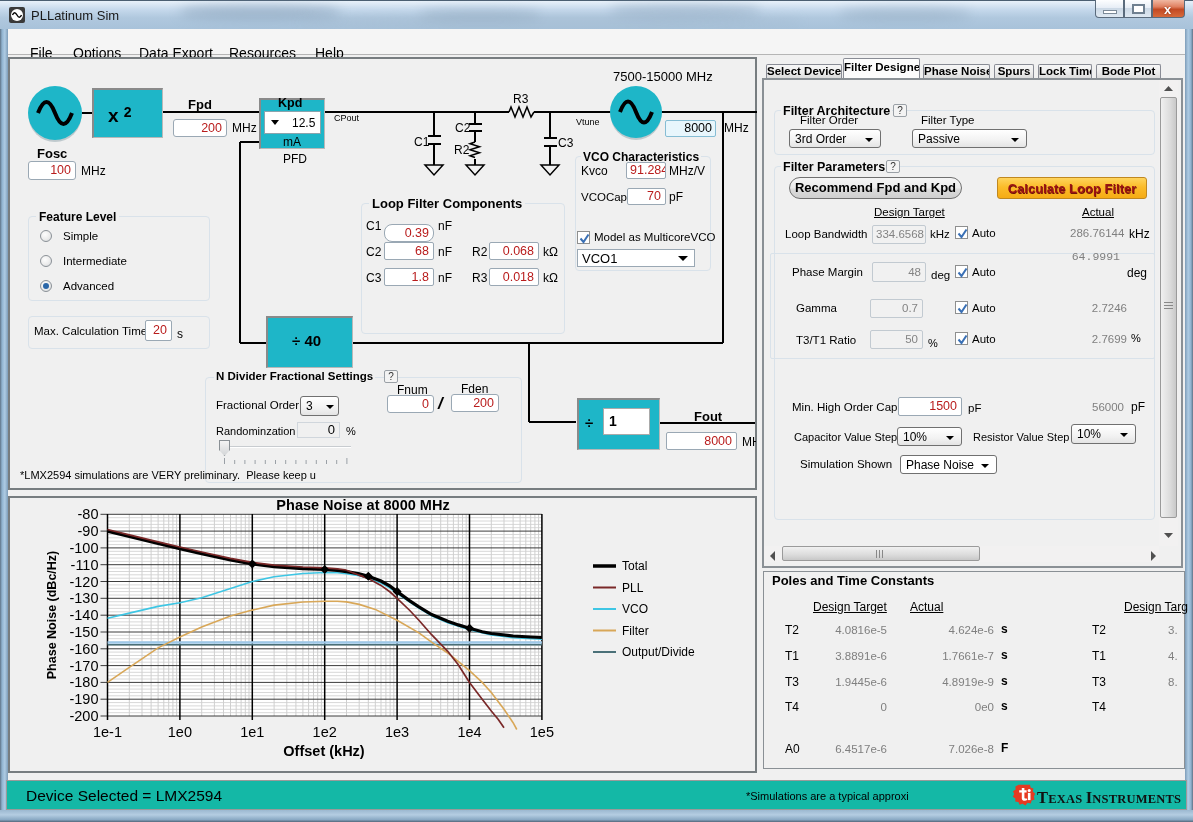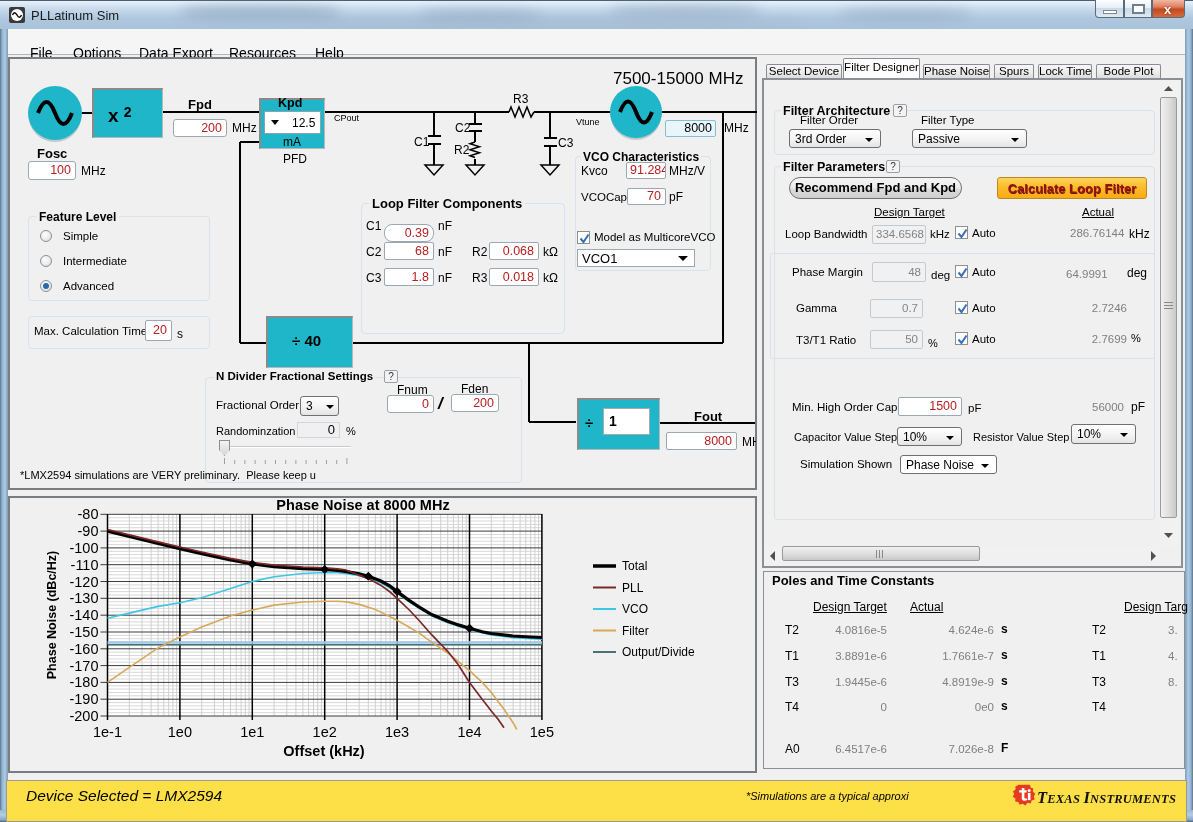--- a/index.html
+++ b/index.html
@@ -23,36 +23,36 @@
 #btnclose { left:1152px; width:33px; background:linear-gradient(180deg,#f0b8a2 0%,#e08060 40%,#c24a24 55%,#d86a3a 100%); border-bottom-right-radius:4px;}
 
 #menubar { left:8px; top:29px; width:1177px; height:26px; background:#f5f5f5; border-bottom:1px solid #b5b5b5; }
 .menuitem { position:absolute; top:16px; font-size:14px; color:#000; }
 
 .panel { position:absolute; background:#f0f0f0; border:2px solid #777d80; }
 #diagram { left:8px; top:57px; width:749px; height:433px; }
 #chartpanel { left:8px; top:496px; width:749px; height:277px; }
 #tabarea { left:762px; top:78px; width:421px; height:490px; border:2px solid #8a9095; background:#f0f0f0; }
 #polespanel { left:763px; top:571px; width:422px; height:198px; border:1px solid #8a9095; background:#f0f0f0;}
-#statusbar { left:6px; top:780px; width:1181px; height:42px; background:#fde047; border:1px solid #9a9a9a;font-style:italic; }
+#statusbar { left:6px; top:780px; width:1181px; height:30px; background:#14b8a6; border:1px solid #9a9a9a; }
 
 .lbl { position:absolute; font-size:12px; color:#000; white-space:nowrap; }
 .blbl { position:absolute; font-size:13px; font-weight:bold; color:#000; white-space:nowrap; }
 .input { position:absolute; background:#fff; border:1px solid #9aa8b4; border-radius:2px; font-size:12.5px; text-align:right; padding-right:4px; color:#b91c1c; line-height:17px; }
 .dinput { position:absolute; background:#f1f1f1; border:1px solid #c2cad1; border-radius:2px; font-size:11.5px; text-align:right; padding-right:4px; color:#838383; }
 .group { position:absolute; border:1px solid #d9e2ea; border-radius:4px; }
 .tealbox { position:absolute; background:#1eb6c8; border-top:2px solid #8a8a8a; border-left:2px solid #8a8a8a; border-right:1px solid #b8b8b8; border-bottom:1px solid #b8b8b8; }
 .combo { position:absolute; border:1px solid #707070; border-radius:3px; background:linear-gradient(180deg,#ffffff 0%,#f2f2f2 60%,#e4e4e4 100%); font-size:12px; white-space:nowrap; }
 .combo .txt { position:absolute; left:5px; top:2px; }
 .combo .arr { position:absolute; right:7px; top:8px; width:0; height:0; border-left:4.5px solid transparent; border-right:4.5px solid transparent; border-top:4.5px solid #000; }
 .chk { position:absolute; width:13px; height:13px; background:#fff; border:1px solid #8e8f8f; }
 .chk svg { position:absolute; left:0px; top:0px; }
 .qbtn { position:absolute; width:14px; height:13px; border:1px solid #9aa0a6; background:#f3f3f3; font-size:10px; color:#333; text-align:center; line-height:12px; border-radius:2px;}
 .radio { position:absolute; width:12px; height:12px; border-radius:50%; border:1px solid #8b9197; background:radial-gradient(circle at 40% 35%, #fdfdfd 0%, #ececec 55%, #cfd4d8 100%); }
-.tab { position:absolute; top:64px; height:14px; border:1px solid #898c95; border-bottom:none; border-radius:2px 2px 0 0; background:linear-gradient(180deg,#f6f6f6 0%,#ededed 55%,#dcdcdc 100%); font-size:11.5px; text-align:center; color:#000; white-space:nowrap; overflow:hidden; }
+.tab { position:absolute; top:64px; height:14px; border:1px solid #898c95; border-bottom:none; border-radius:2px 2px 0 0; background:linear-gradient(180deg,#f6f6f6 0%,#ededed 55%,#dcdcdc 100%); font-size:11.5px; text-align:center; color:#000; white-space:nowrap; overflow:hidden;font-weight:bold; }
 .tab.active { top:58px; height:20px; background:#fcfcfc; padding-top:2px; z-index:3; }
 .btn { position:absolute; border:1px solid #707070; border-radius:11px; background:linear-gradient(180deg,#f5f5f5 0%,#ebebeb 50%,#dcdcdc 55%,#cfcfcf 100%); font-size:13px; text-align:center; line-height:20px; }
 .glbl { position:absolute; font-size:11.5px; color:#7f7f7f; white-space:nowrap; }
 .l11 { font-size:11.5px !important; }
 </style>
 </head>
 <body>
 <div id="win">
   <div id="titlebar" class="abs">
     <div class="tbblob" style="left:180px;top:4px;width:160px;height:14px;background:#7f98b0;opacity:0.5;"></div>
@@ -161,21 +161,21 @@
   <div class="lbl" style="left:283px;top:135px;">mA</div>
   <div class="lbl" style="left:283px;top:152px;">PFD</div>
   <div class="lbl" style="left:334px;top:113px;font-size:9px;">CPout</div>
 
   <div class="lbl" style="left:513px;top:92px;font-size:12px;">R3</div>
   <div class="lbl" style="left:414px;top:135px;font-size:12px;">C1</div>
   <div class="lbl" style="left:455px;top:121px;font-size:12px;">C2</div>
   <div class="lbl" style="left:454px;top:143px;font-size:12px;">R2</div>
   <div class="lbl" style="left:558px;top:136px;font-size:12px;">C3</div>
   <div class="lbl" style="left:576px;top:117px;font-size:9px;">Vtune</div>
-  <div class="lbl" style="left:613px;top:69px;font-size:17px;">7500-15000 MHz</div>
+  <div class="lbl" style="left:613px;top:69px;font-size:13px;">7500-15000 MHz</div>
   <div class="blbl" style="left:764px;top:100px;text-decoration:underline;">Fvco</div>
   <div class="abs" style="left:665px;top:120px;width:51px;height:17px;background:#e8f6fc;border:1px solid #86bdd4;border-radius:2px;font-size:12.5px;text-align:right;padding-right:3px;line-height:15px;">8000</div>
   <div class="lbl" style="left:724px;top:121px;">MHz</div>
 
   <div class="group" style="left:575px;top:156px;width:136px;height:115px;"></div>
   <div class="blbl" style="left:581px;top:150px;background:#f0f0f0;padding:0 2px;font-size:12px;">VCO Characteristics</div>
   <div class="lbl" style="left:581px;top:164px;">Kvco</div>
   <div class="input" style="left:626px;top:162px;width:40px;height:17px;line-height:15px;text-align:left;padding:0 1px 0 3px;overflow:hidden;">91.2843</div>
   <div class="lbl" style="left:669px;top:164px;">MHz/V</div>
   <div class="lbl" style="left:581px;top:191px;font-size:11.5px;">VCOCap</div>
@@ -370,21 +370,21 @@
   <div class="group" style="left:770px;top:253px;width:385px;height:106px;border-radius:2px;"></div>
   <div class="lbl l11" style="left:792px;top:266px;">Phase Margin</div>
   <div class="dinput" style="left:872px;top:262px;width:54px;height:20px;line-height:18px;">48</div>
   <div class="lbl l11" style="left:931px;top:269px;">deg</div>
   <div class="chk" style="left:955px;top:265px;">
       <svg width="13" height="13">
         <path d="M2.5,6.5 l3,3.5 l5,-7.5" stroke="#3a70b5" stroke-width="2" fill="none"></path>
       </svg>
     </div>
   <div class="lbl l11" style="left:972px;top:266px;">Auto</div>
-  <div class="glbl" style="left:1066px;top:268px;width:54px;">64.9991</div>
+  <div class="glbl" style="left:1066px;top:250px;width:54px;text-align:right;font-family:Liberation Mono, monospace;">64.9991</div>
   <div class="lbl" style="left:1127px;top:266px;font-size:12px;">deg</div>
   <div class="lbl l11" style="left:796px;top:302px;">Gamma</div>
   <div class="dinput" style="left:870px;top:299px;width:53px;height:19px;line-height:17px;">0.7</div>
   <div class="chk" style="left:955px;top:301px;">
       <svg width="13" height="13">
         <path d="M2.5,6.5 l3,3.5 l5,-7.5" stroke="#3a70b5" stroke-width="2" fill="none"></path>
       </svg>
     </div>
   <div class="lbl l11" style="left:972px;top:302px;">Auto</div>
   <div class="glbl" style="left:1073px;top:302px;width:54px;text-align:right;">2.7246</div>

